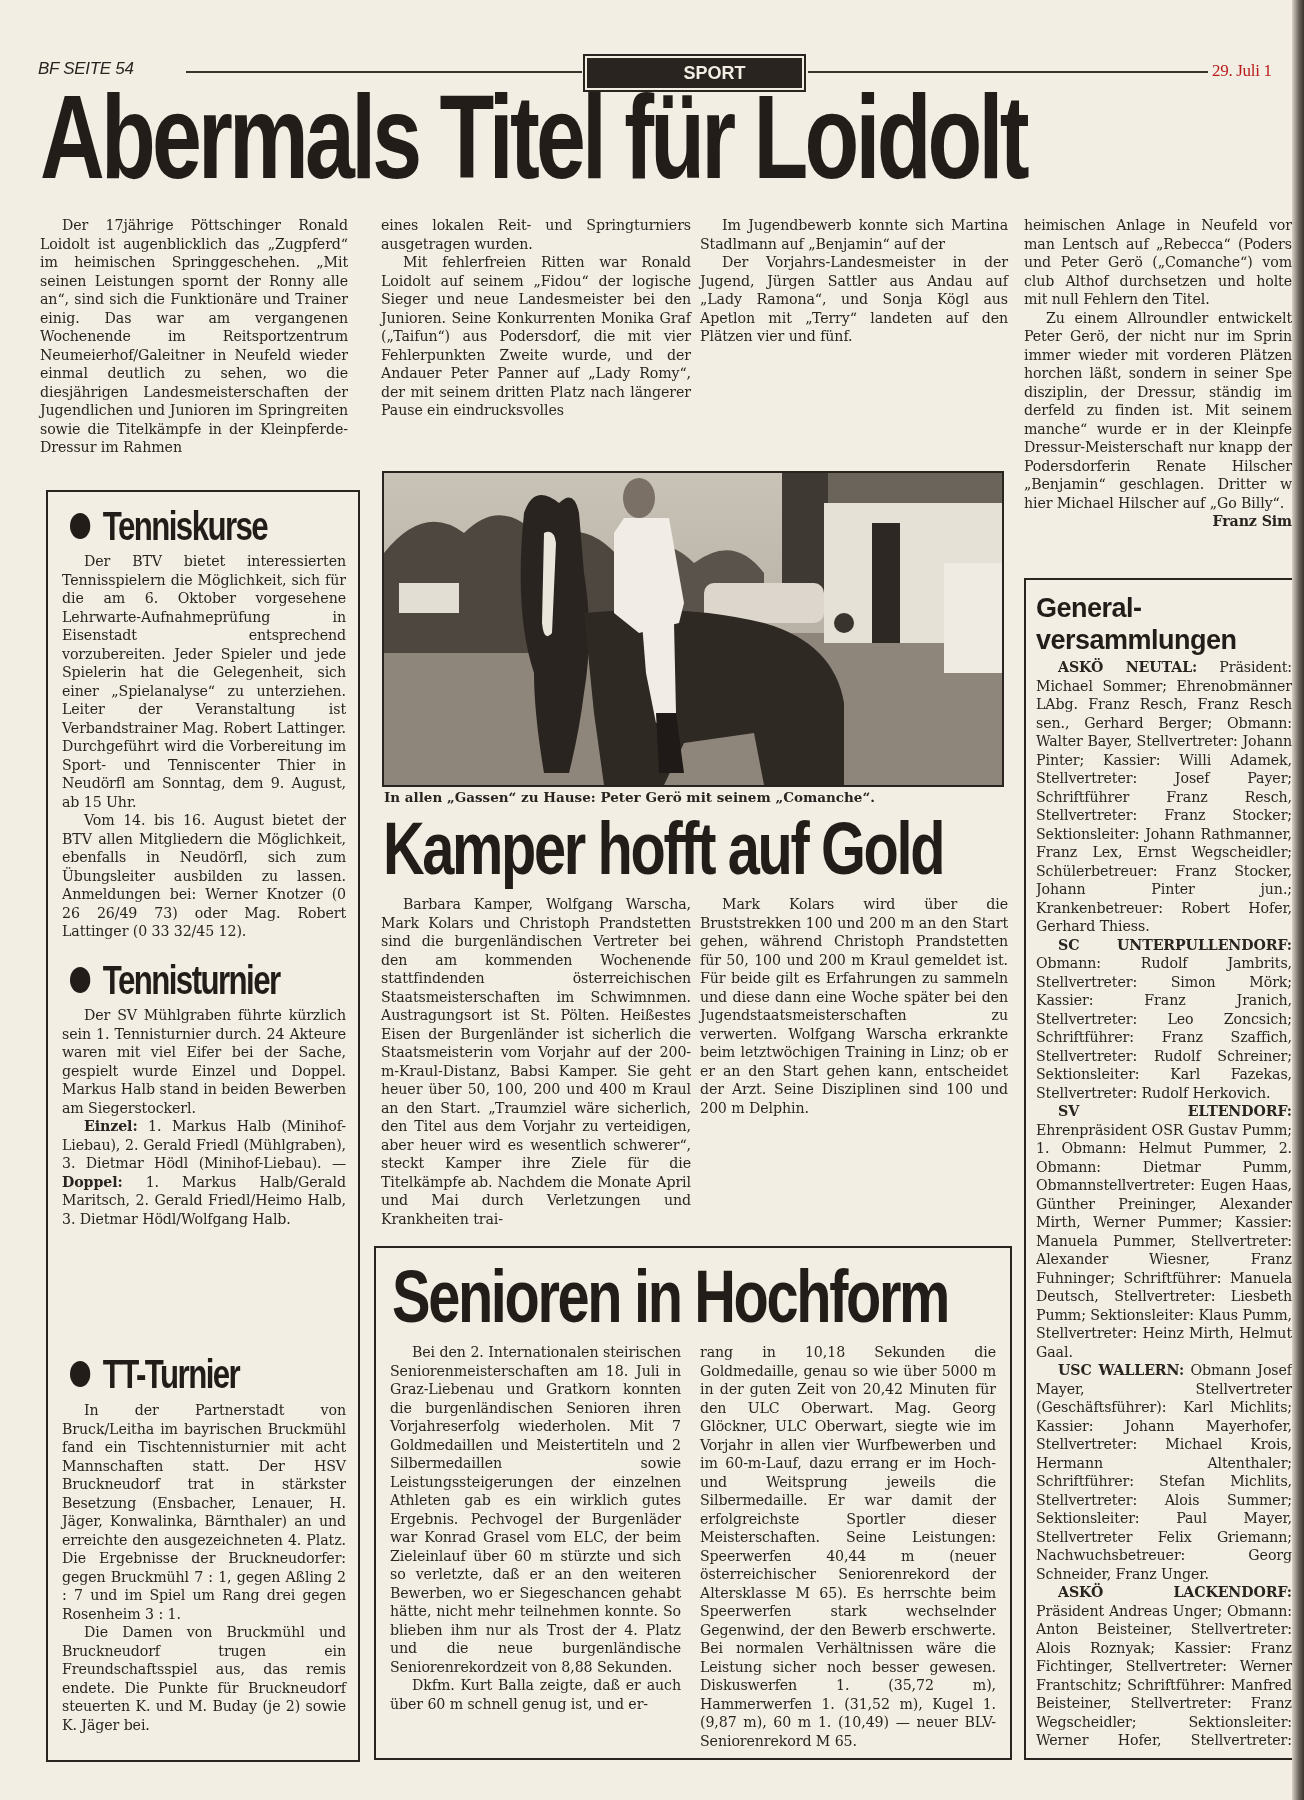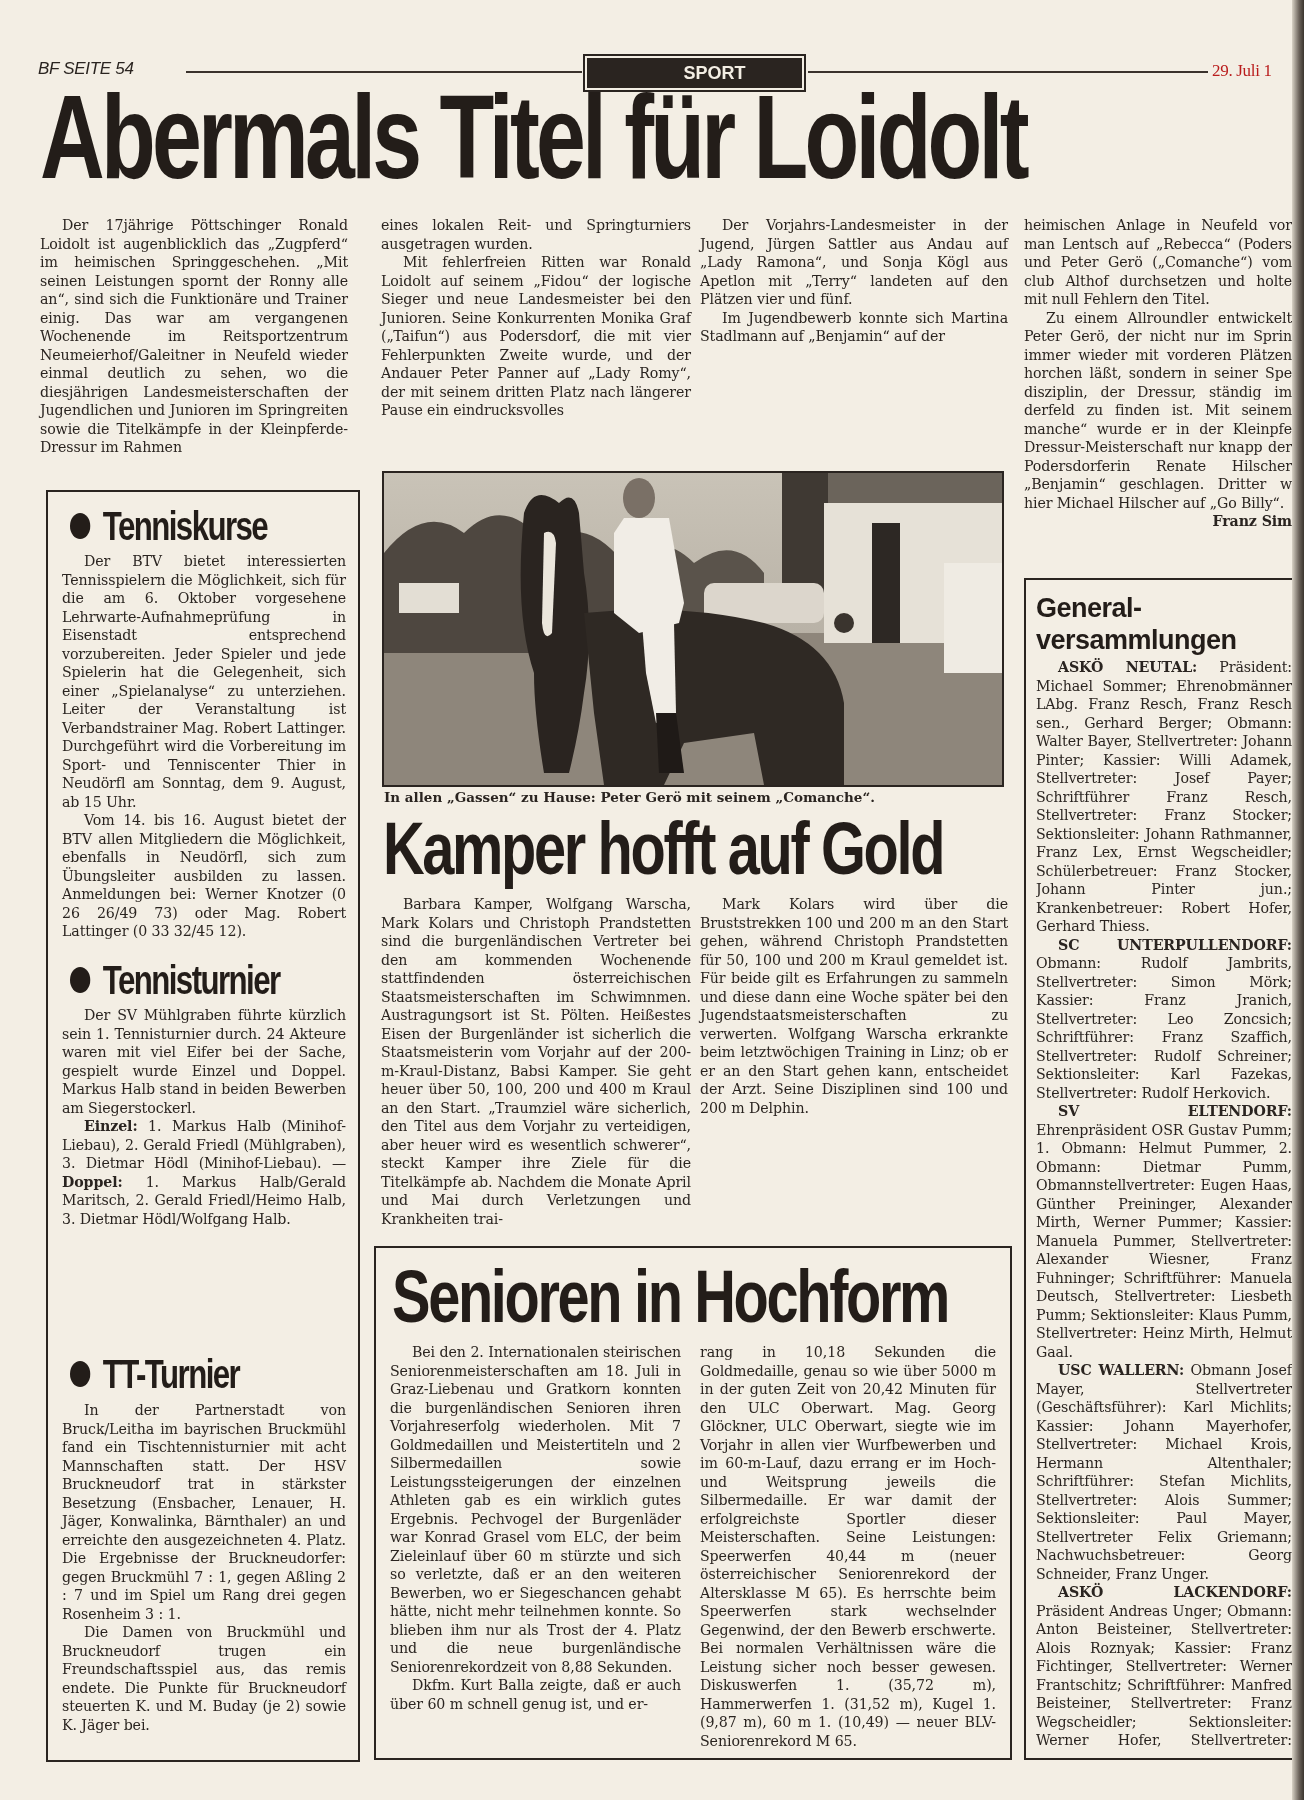--- a/index.html
+++ b/index.html
@@ -117,22 +117,22 @@
 <div class="abs headline main-headline">Abermals Titel für Loidolt</div>
 
 <div class="abs body-text" style="left:40px; top:216px; width:308px;">
   <p>Der 17jährige Pöttschinger Ronald Loidolt ist augenblicklich das „Zugpferd“ im heimischen Springgeschehen. „Mit seinen Leistungen spornt der Ronny alle an“, sind sich die Funktionäre und Trainer einig. Das war am vergangenen Wochenende im Reitsportzentrum Neumeierhof/Galeitner in Neufeld wieder einmal deutlich zu sehen, wo die diesjährigen Landesmeisterschaften der Jugendlichen und Junioren im Springreiten sowie die Titelkämpfe in der Kleinpferde-Dressur im Rahmen</p>
 </div>
 <div class="abs body-text" style="left:381px; top:216px; width:310px;">
   <p class="noindent">eines lokalen Reit- und Springturniers ausgetragen wurden.</p>
   <p>Mit fehlerfreien Ritten war Ronald Loidolt auf seinem „Fidou“ der logische Sieger und neue Landesmeister bei den Junioren. Seine Konkurrenten Monika Graf („Taifun“) aus Podersdorf, die mit vier Fehlerpunkten Zweite wurde, und der Andauer Peter Panner auf „Lady Romy“, der mit seinem dritten Platz nach längerer Pause ein eindrucksvolles</p>
 </div>
 <div class="abs body-text" style="left:700px; top:216px; width:308px;">
+  <p>Im Jugendbewerb konnte sich Martina Stadlmann auf „Benjamin“ auf der</p>
   <p>Der Vorjahrs-Landesmeister in der Jugend, Jürgen Sattler aus Andau auf „Lady Ramona“, und Sonja Kögl aus Apetlon mit „Terry“ landeten auf den Plätzen vier und fünf.</p>
-  <p>Im Jugendbewerb konnte sich Martina Stadlmann auf „Benjamin“ auf der</p>
 </div>
 <div class="abs body-text" style="left:1024px; top:216px; width:268px; overflow:hidden;">
   <p class="noindent">heimischen Anlage in Neufeld vor man Lentsch auf „Rebecca“ (Poders und Peter Gerö („Comanche“) vom club Althof durchsetzen und holte mit null Fehlern den Titel.</p>
   <p>Zu einem Allroundler entwickelt Peter Gerö, der nicht nur im Sprin immer wieder mit vorderen Plätzen horchen läßt, sondern in seiner Spe disziplin, der Dressur, ständig im derfeld zu finden ist. Mit seinem manche“ wurde er in der Kleinpfe Dressur-Meisterschaft nur knapp der Podersdorferin Renate Hilscher „Benjamin“ geschlagen. Dritter w hier Michael Hilscher auf „Go Billy“.</p>
   <p class="byline">Franz Sim</p>
 </div>
 
 <div class="abs photo">
   <svg width="618" height="312" viewBox="0 0 618 312">
     <defs>

